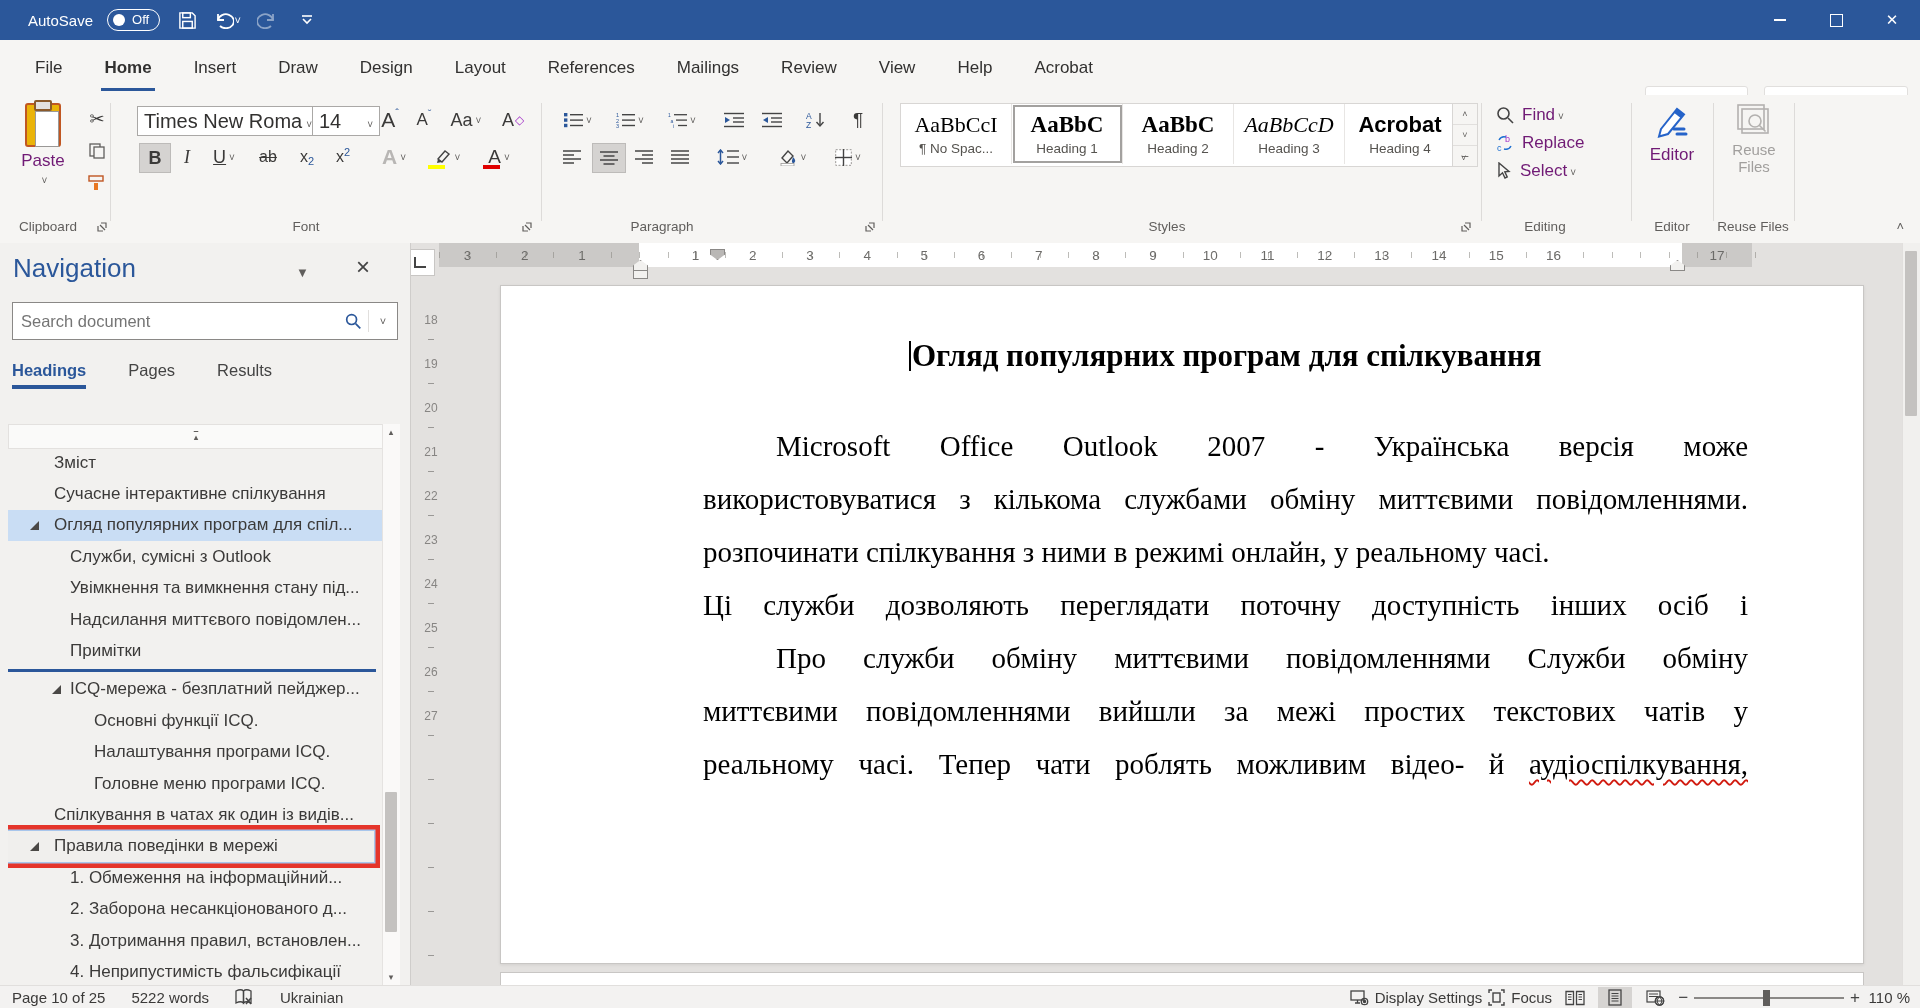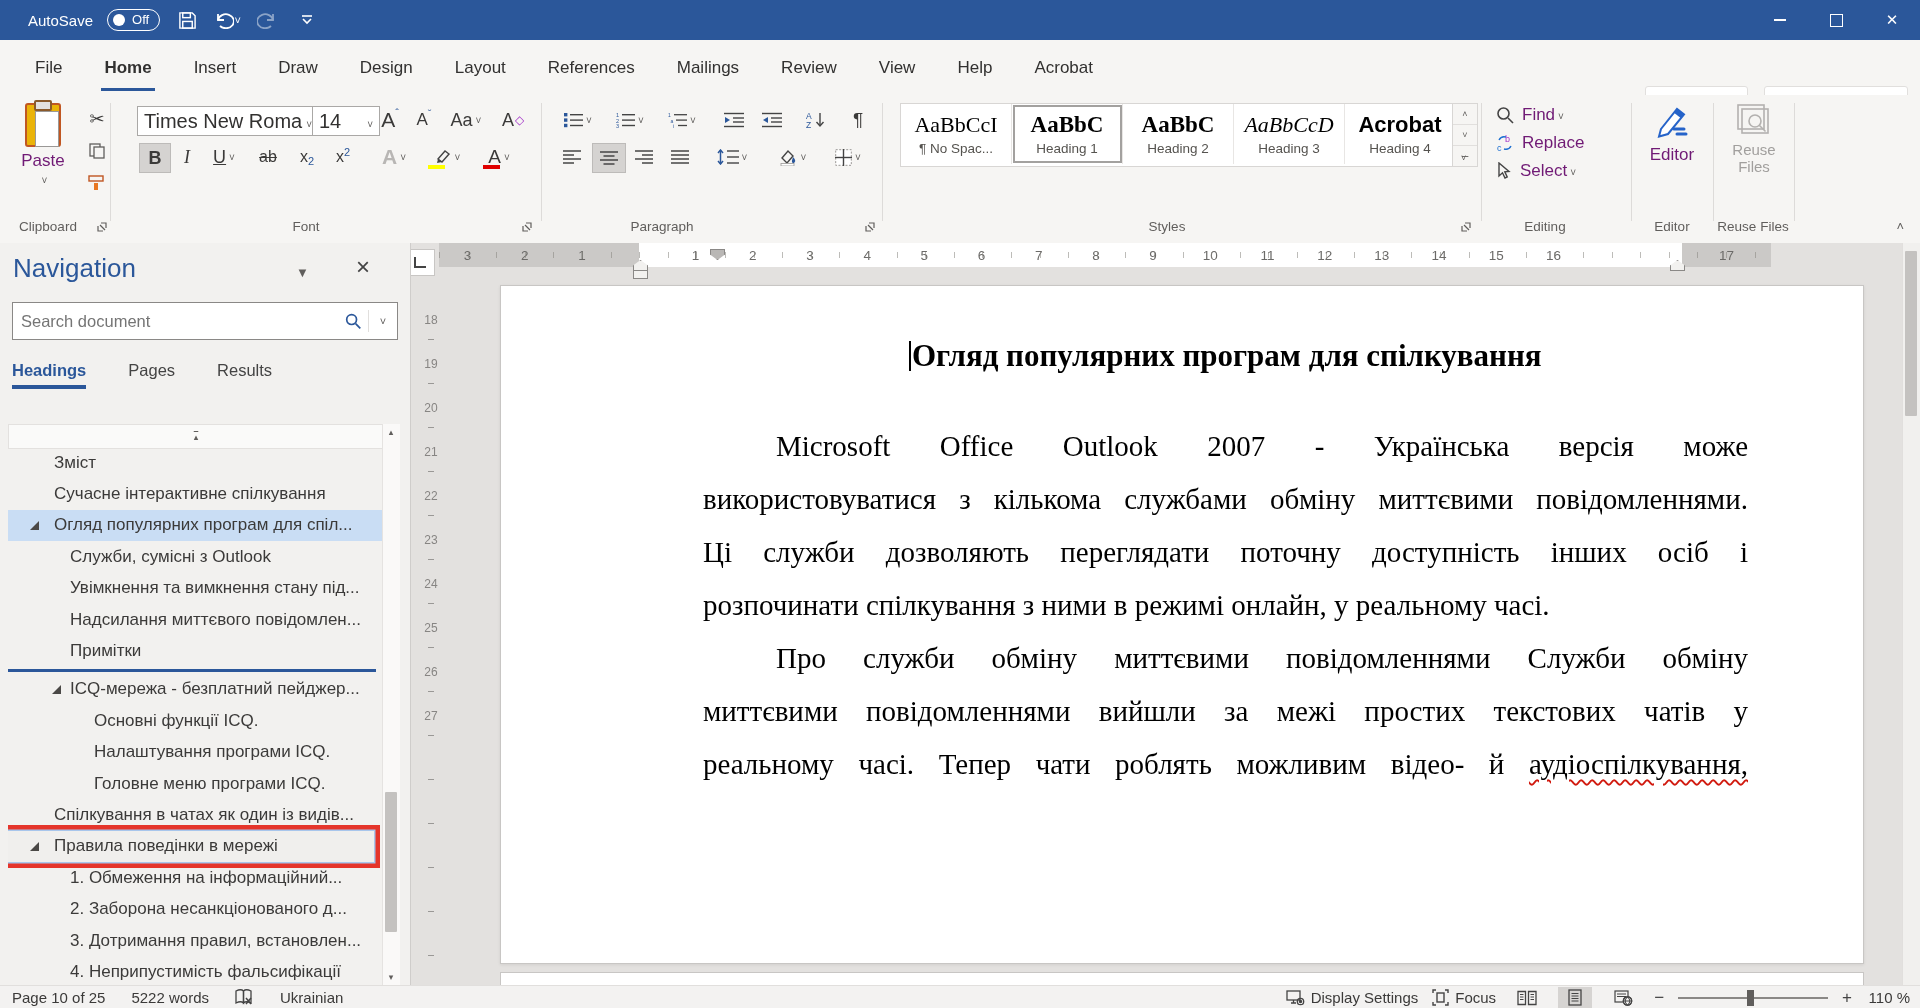--- a/index.html
+++ b/index.html
@@ -117,21 +117,21 @@
   .dline.justify{text-align:justify;text-align-last:justify;}
   .dline.indent{text-indent:73px;}
   .mark{text-decoration:underline;text-decoration-style:wavy;text-decoration-color:#d11a0f;text-decoration-thickness:1.5px;text-underline-offset:5px;}
   .doc-scroll{position:absolute;right:0;top:0;width:17px;height:742px;background:#f1f0ee;border-left:1px solid #e1dfdd;}
   .doc-thumb{position:absolute;left:2px;top:8px;width:12px;height:165px;background:#c4c2c0;border-radius:1px;}
   .collapse-ribbon{position:absolute;right:14px;top:-22px;font-size:13px;color:#605e5c;}
   
   .statusbar{position:absolute;left:0;top:985px;width:1920px;height:23px;background:#f3f2f1;border-top:1px solid #e1dfdd;
              display:flex;align-items:center;font-size:15px;color:#3b3a39;}
   .sb-left{display:flex;align-items:center;gap:26px;padding-left:12px;}
-  .sb-right{margin-left:auto;display:flex;align-items:center;gap:14px;padding-right:10px;}
+  .sb-right{margin-left:auto;display:flex;align-items:center;gap:6px;padding-right:10px;}
   .sb-item{display:flex;align-items:center;gap:6px;}
   .view-btn{width:34px;height:22px;display:flex;align-items:center;justify-content:center;}
   .view-btn.on{background:#d6d4d2;}
   .zoom-track{position:relative;width:150px;height:2px;background:#8a8886;}
   .zoom-mid{position:absolute;left:50%;top:-4px;width:1px;height:10px;background:#8a8886;}
   .zoom-thumb{position:absolute;left:46%;top:-7px;width:7px;height:16px;background:#605e5c;}
   .zoom-pm{font-size:17px;color:#444;}
 </style>
 </head>
 <body>
@@ -709,21 +709,21 @@
         <span class="rnum">8</span>
         <span class="rnum">9</span>
         <span class="rnum">10</span>
         <span class="rnum">11</span>
         <span class="rnum">12</span>
         <span class="rnum">13</span>
         <span class="rnum">14</span>
         <span class="rnum">15</span>
         <span class="rnum">16</span>
       </div>
-    <div class="hruler hz-gray hz" style="left:1271px;width:89px;justify-content:center;">
+    <div class="hruler hz-gray hz" style="left:1271px;width:70px;justify-content:center;">
       <span>17</span>
     </div>
     <div class="ticks" style="left:28px;width:1332px;"></div>
     <div class="ind-first" style="left:299px;top:6px;"></div>
     <div class="ind-up" style="left:222px;top:17px;"></div>
     <div class="ind-box" style="left:222px;top:27px;"></div>
     <div class="ind-up" style="left:1259px;top:17px;"></div>
 
     <div class="vruler" style="height:660px;">
 
@@ -739,22 +739,22 @@
         <span class="vnum">27</span>
       </div>
 
     <div class="page">
       <div class="doc-inner">
         <div class="dtitle"><span class="caret-bar"></span><span>Огляд популярних програм для спілкування</span></div>
         <div class="dbody">
 
         <div class="dline justify indent"><span>Microsoft Office Outlook 2007 - Українська версія може</span><span class="mark"></span></div>
             <div class="dline justify"><span>використовуватися з кількома службами обміну миттєвими повідомленнями.</span><span class="mark"></span></div>
+            <div class="dline"><span>розпочинати спілкування з ними в режимі онлайн, у реальному часі.</span><span class="mark"></span></div>
             <div class="dline justify"><span>Ці служби дозволяють переглядати поточну доступність інших осіб і</span><span class="mark"></span></div>
-            <div class="dline"><span>розпочинати спілкування з ними в режимі онлайн, у реальному часі.</span><span class="mark"></span></div>
             <div class="dline justify indent"><span>Про служби обміну миттєвими повідомленнями Служби обміну</span><span class="mark"></span></div>
             <div class="dline justify"><span>миттєвими повідомленнями вийшли за межі простих текстових чатів у</span><span class="mark"></span></div>
             <div class="dline justify"><span>реальному часі. Тепер чати роблять можливим відео- й </span><span class="mark">аудіоспілкування,</span></div>
           </div>
       </div>
     </div>
 
     <div class="page2"></div>
 
     <div class="doc-scroll">

